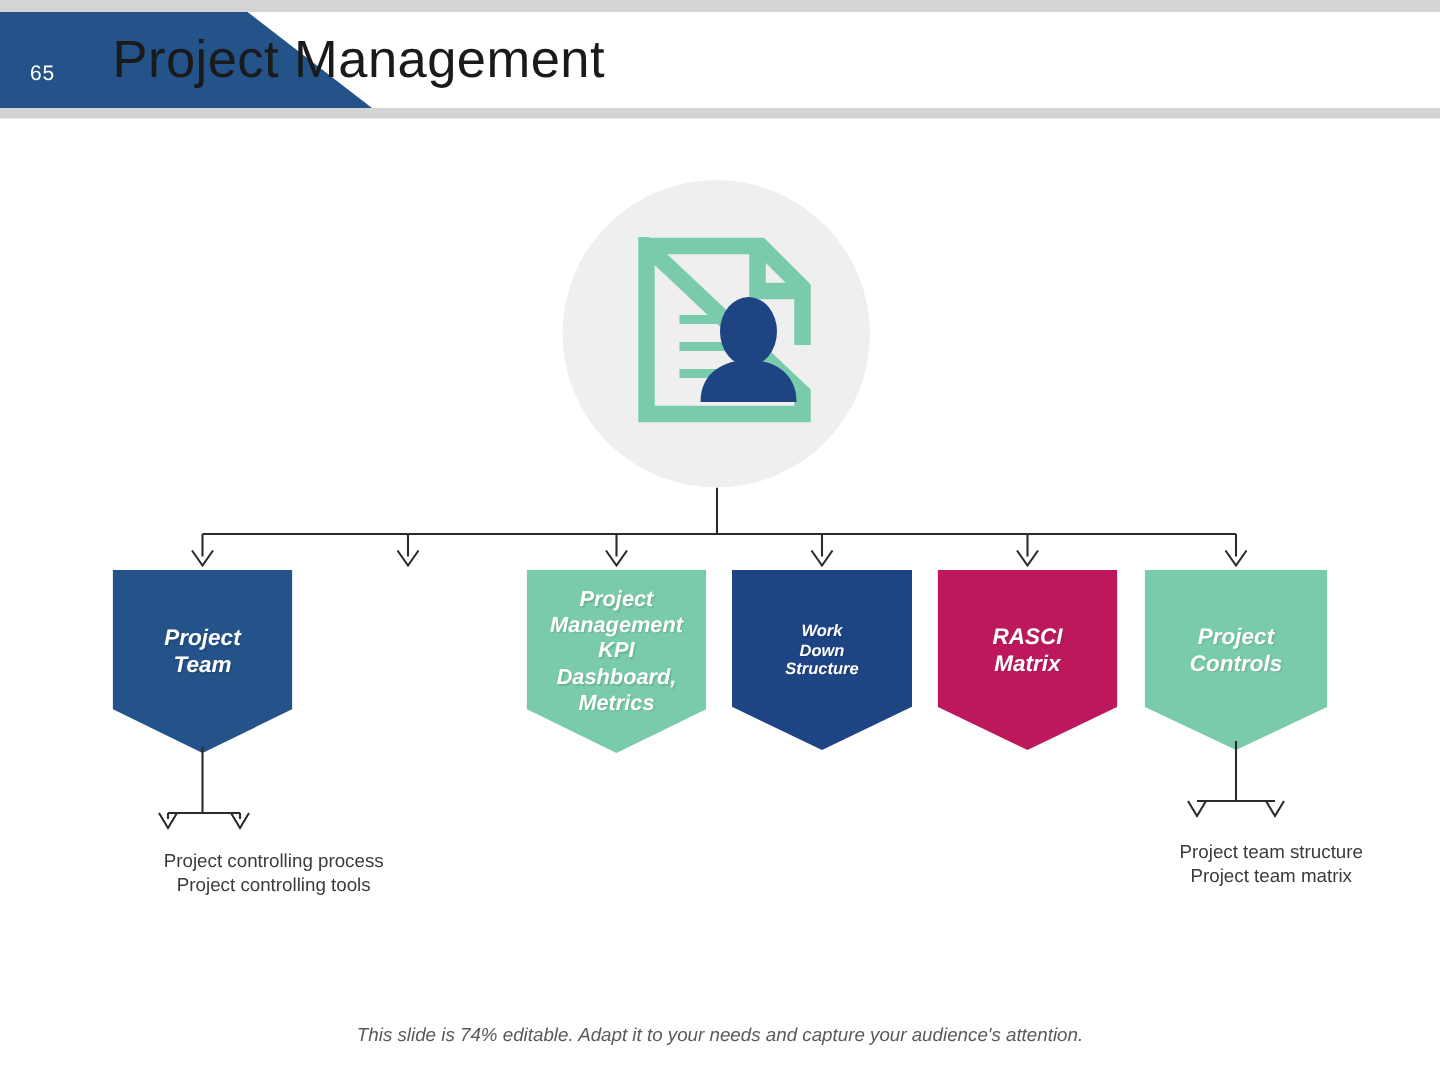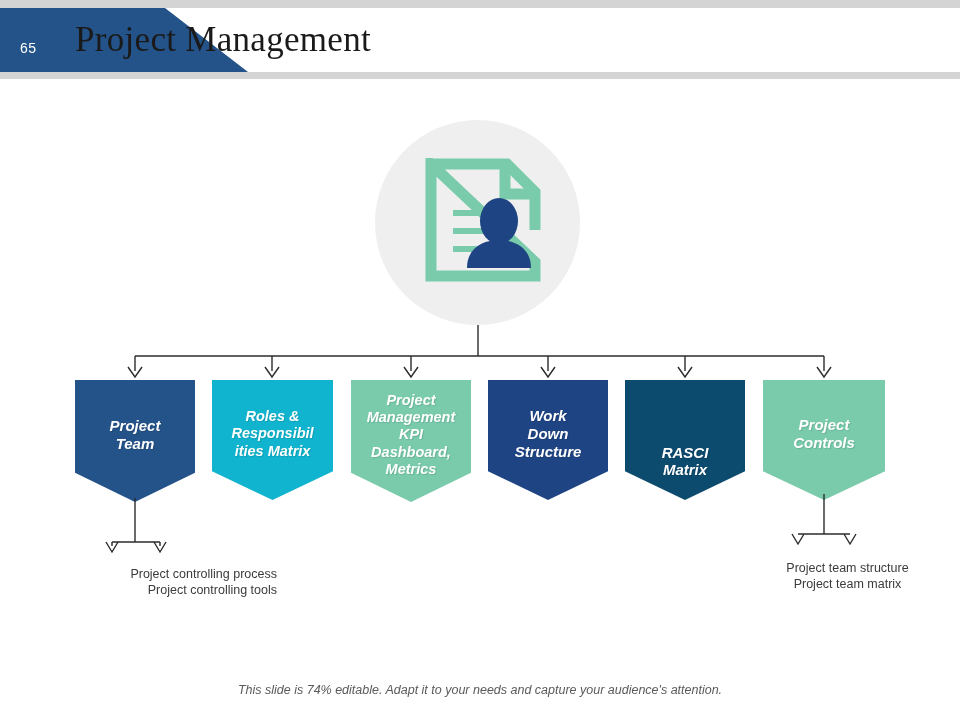--- a/index.html
+++ b/index.html
@@ -23,21 +23,20 @@
     clip-path:polygon(0 0, 165px 0, 248px 64px, 0 64px);
   }
   .page-num{
     position:absolute;left:20px;top:40px;
     color:#ffffff;font-size:14px;letter-spacing:.5px;
   }
   .slide-title{
     position:absolute;left:75px;top:20px;
     font-size:35px;color:#1a1a1a;font-weight:400;letter-spacing:.3px;
     white-space:nowrap;
-    font-family:Liberation Serif, serif;
   }
 
   
   .hub-circle{
     position:absolute;left:375px;top:120px;width:205px;height:205px;
     border-radius:50%;background:#efefef;
   }
   .hub-icon{position:absolute;left:425px;top:158px;width:120px;height:125px;}
 
   
@@ -53,41 +52,41 @@
     display:flex;align-items:center;justify-content:center;
     clip-path:polygon(0 0, 100% 0, 100% 76%, 50% 100%, 0 76%);
     box-sizing:border-box;
     padding:15px 6px;
     line-height:1.18;
     text-shadow:1px 1px 1px rgba(0,0,0,.12);
   }
   .b1{left:75px;width:120px;height:122px;background:#245389;font-size:15px;}
   .b2{left:212px;width:121px;height:120px;background:#10b4ce;font-size:14.5px;}
   .b3{left:351px;width:120px;height:122px;background:#79cbab;font-size:14.5px;}
-  .b4{left:488px;width:120px;height:120px;background:#1f4484;font-size:15px;}
-  .b5{left:625px;width:120px;height:120px;background:#0c4a6e;font-size:15px;align-items:flex-end;}
+  .b4{left:488px;width:120px;height:120px;background:#1f4484;font-size:11px;}
+  .b5{left:625px;width:120px;height:120px;background:#be185d;font-size:15px;}
   .b6{left:763px;width:122px;height:120px;background:#79cbab;font-size:15px;}
 
   .banner span{display:block;}
   .b1 .txt{transform:translateY(-6px);}
   .b2 .txt{transform:translateY(-6px);}
   .b3 .txt{transform:translateY(-6px);}
   .b4 .txt{transform:translateY(-6px);}
   .b5 .txt{transform:translateY(-6px);}
   .b6 .txt{transform:translateY(-6px);}
 
   
   .sub-left{position:absolute;left:60px;top:498px;width:180px;height:60px;}
   .sub-right{position:absolute;left:760px;top:490px;width:160px;height:60px;}
 
   .cap{
     position:absolute;
     color:#3b3b3b;font-size:12.5px;line-height:16px;text-align:center;
   }
-  .cap-left{left:32px;top:566px;width:245px;text-align:right;}
+  .cap-left{left:60px;top:566px;width:245px;}
   .cap-right{left:730px;top:560px;width:235px;}
 
   
   .footer{
     position:absolute;left:0;top:683px;width:960px;
     text-align:center;font-size:12.5px;font-style:italic;color:#5a5a5a;
   }
 </style>
 </head>
 <body>
@@ -132,23 +131,20 @@
       <polyline points="541,42 548,52 555,42"></polyline>
       <polyline points="678,42 685,52 692,42"></polyline>
       <polyline points="817,42 824,52 831,42"></polyline>
     </g>
   </svg>
 
   <div class="banners">
     <div class="banner b1">
       <span class="txt">Project<br>Team</span>
     </div>
-    <div class="banner b2">
-      <span class="txt">Roles &amp;<br>Responsibil<br>ities Matrix</span>
-    </div>
     <div class="banner b3">
       <span class="txt">Project<br>Management<br>KPI<br>Dashboard,<br>Metrics</span>
     </div>
     <div class="banner b4">
       <span class="txt">Work<br>Down<br>Structure</span>
     </div>
     <div class="banner b5">
       <span class="txt">RASCI<br>Matrix</span>
     </div>
     <div class="banner b6">

